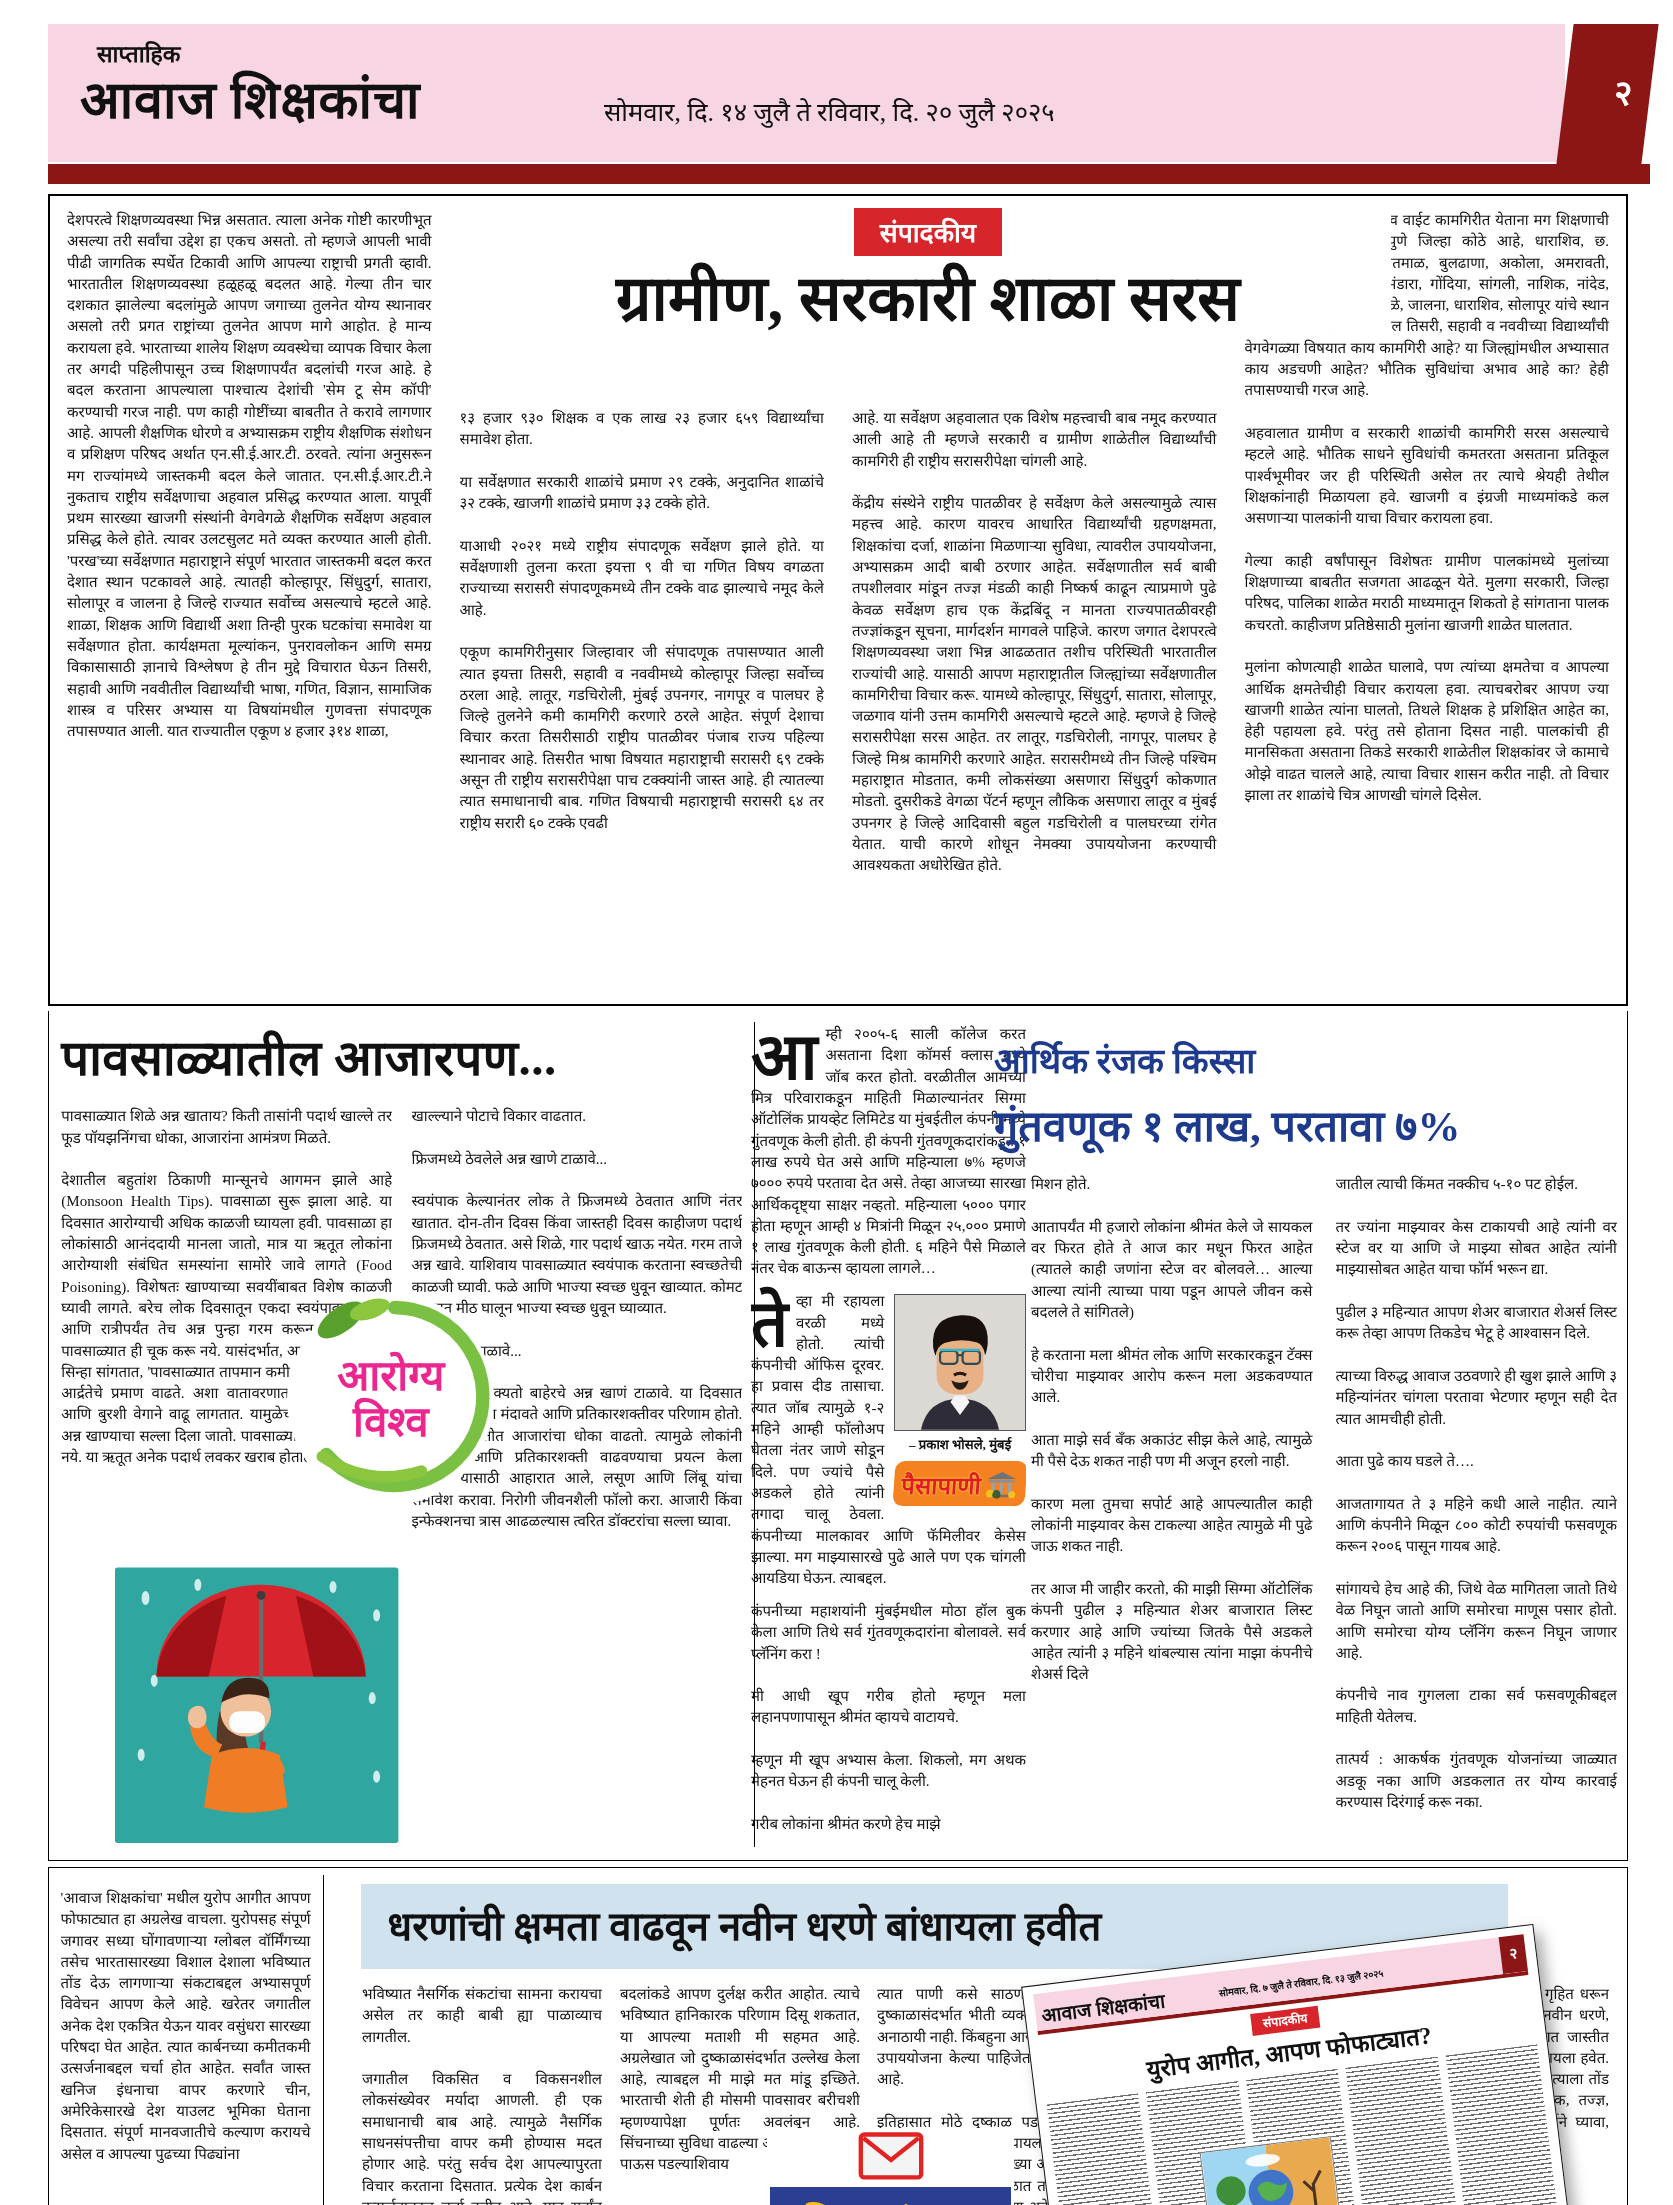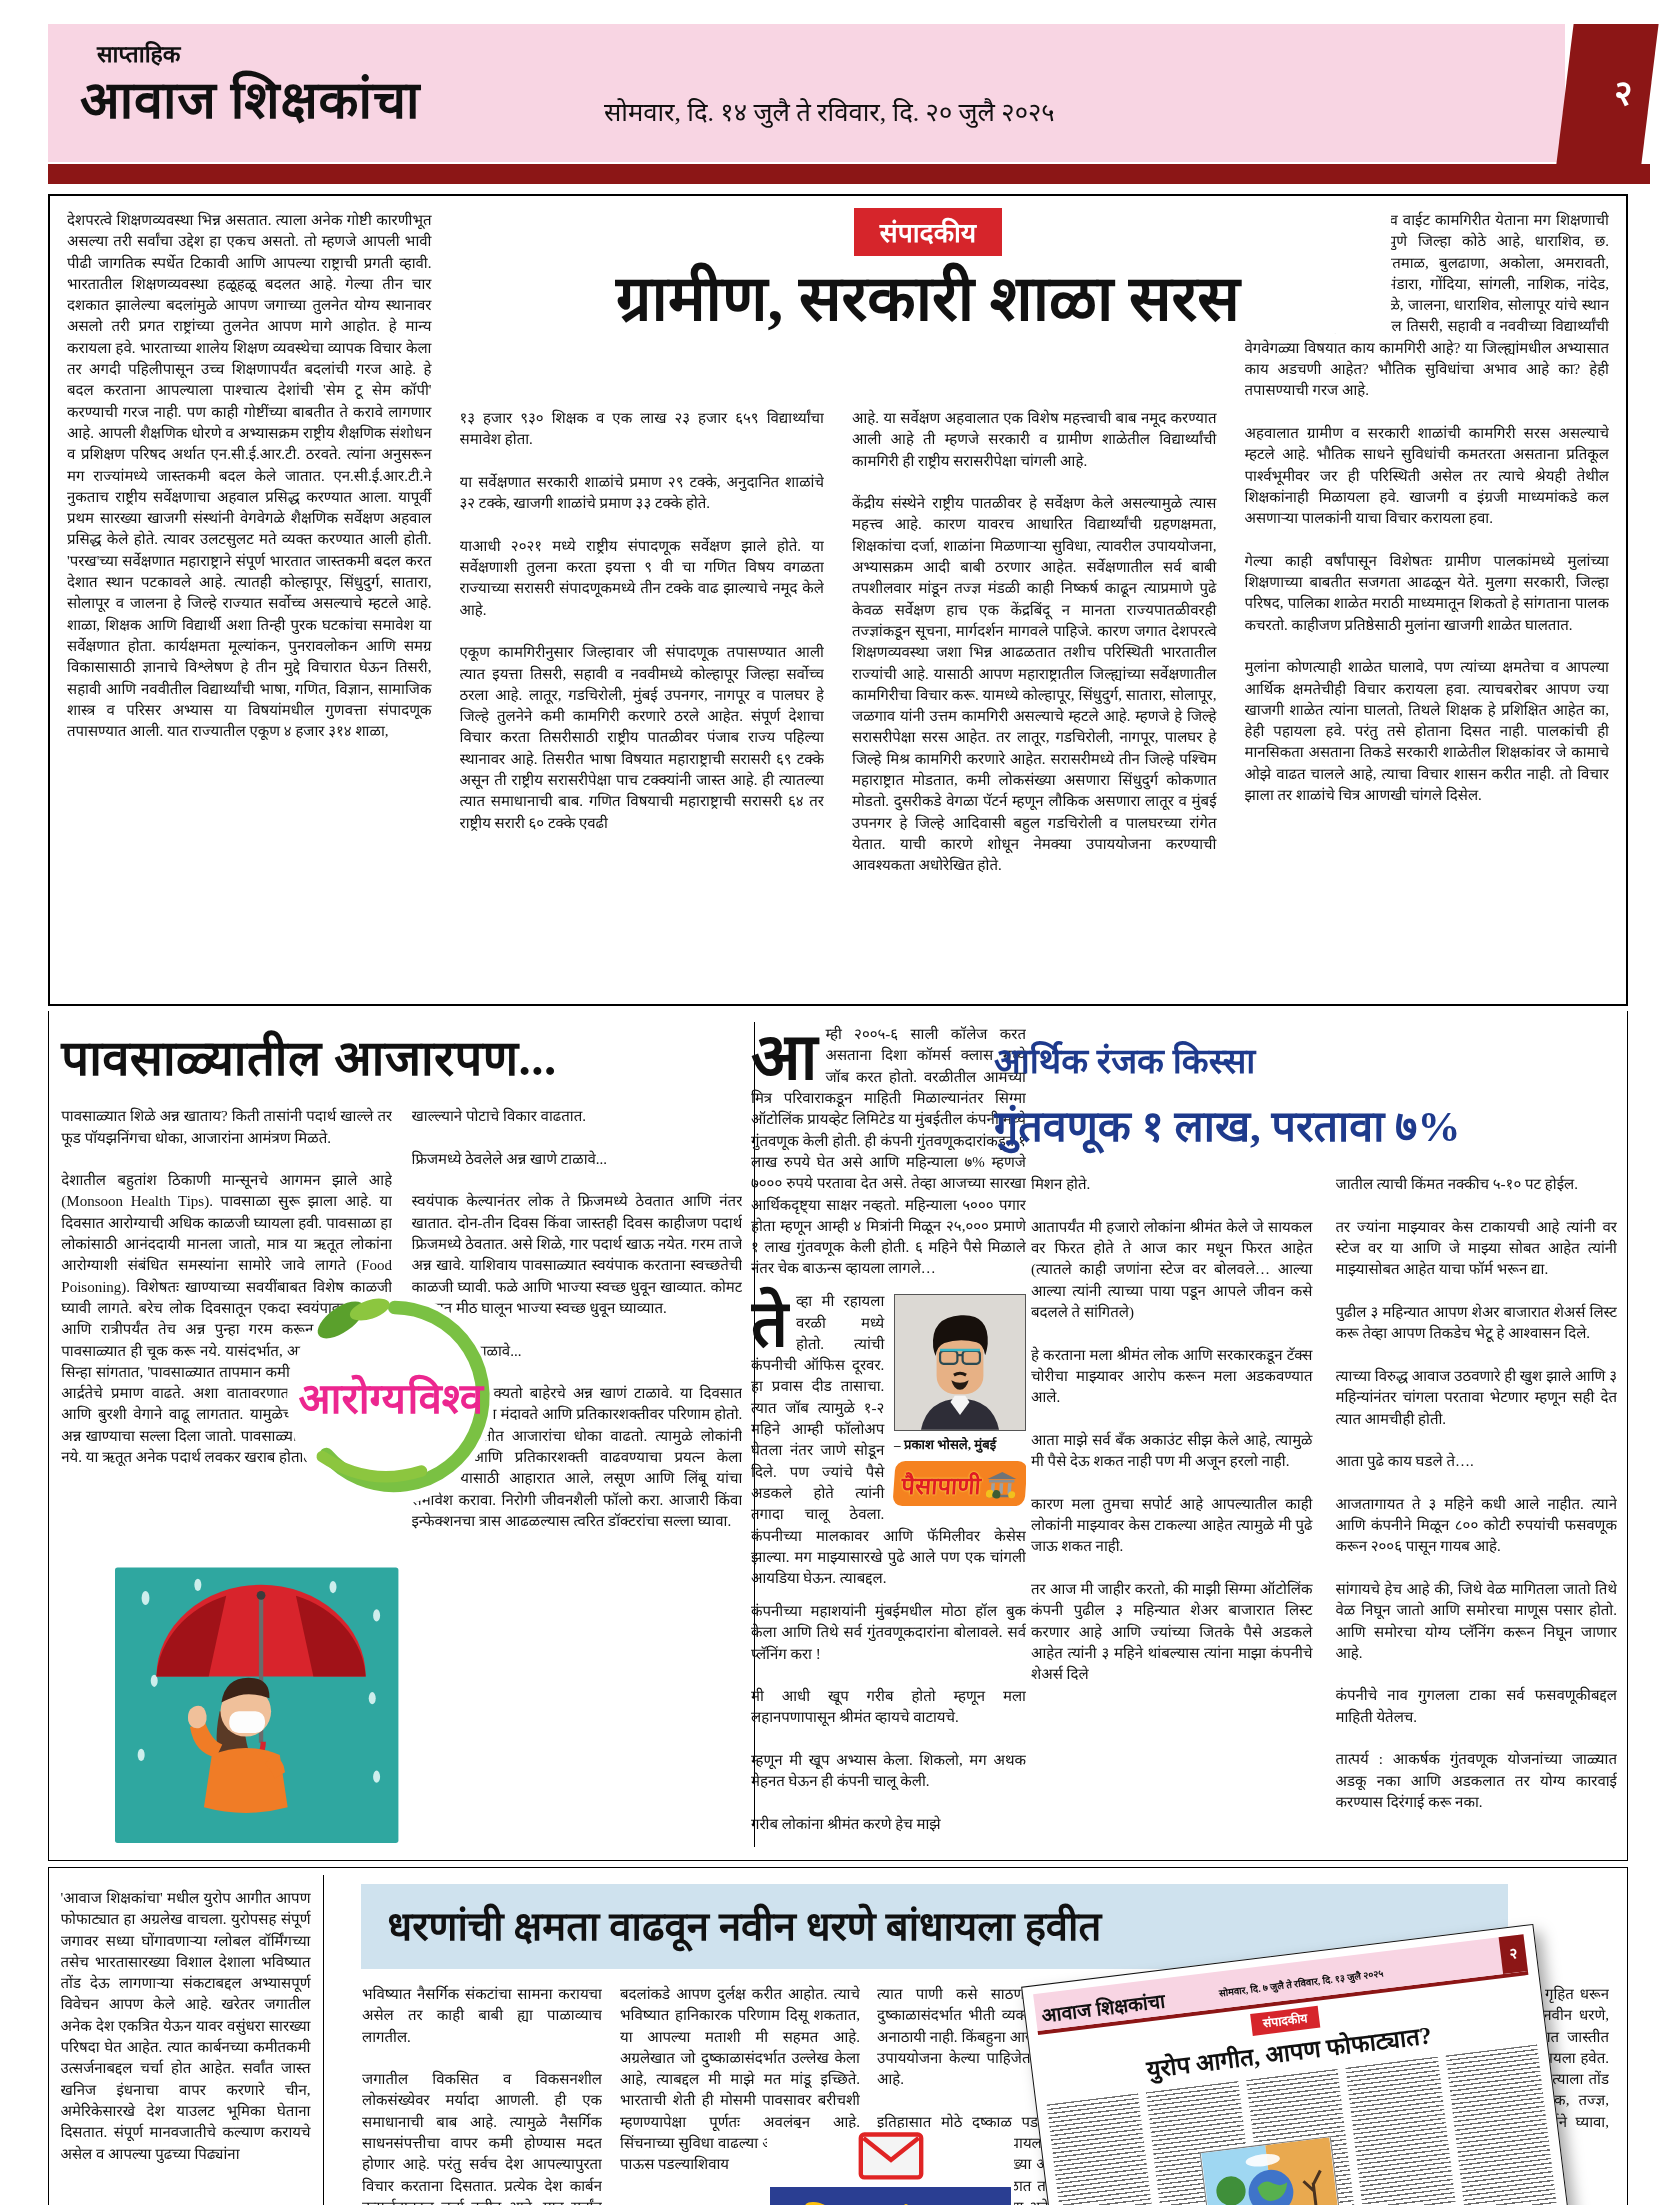--- a/index.html
+++ b/index.html
@@ -33,28 +33,28 @@
 
   
   .mid { position:absolute; left:48px; top:1011px; width:1580px; height:850px;
          border-left:1.8px solid #000; border-right:1.8px solid #000; border-bottom:1.8px solid #000; }
   .health { position:absolute; left:12.3px; top:12.3px; width:681px; height:826px; }
   .health-headline { font-size:49px; font-weight:700; letter-spacing:0.4px; }
   .health-cols { display:flex; gap:19.4px; margin-top:17px; height:723px; }
   .health-col { flex:1; height:100%; }
   .health-logo { position:absolute; left:226px; top:270px; width:207px; height:212px; background:#fff; border-radius:50%; z-index:3; }
   .health-logo svg { position:absolute; inset:0; }
-  .health-logo-text { position:absolute; inset:0; display:flex; flex-direction:row; align-items:center; justify-content:center; gap:1.8px; }
+  .health-logo-text { position:absolute; inset:0; display:flex; flex-direction:column; align-items:center; justify-content:center; gap:1.8px; }
   .health-logo-text span { color:#ec268f; font-size:42px; font-weight:700; line-height:1.05; }
   .umbrella { position:absolute; left:52px; top:541px; width:287px; height:282px; z-index:3; background:#fff; padding:1.8px; }
 
   .story { position:absolute; left:702px; top:13.2px; width:275px; height:826px; overflow:hidden; }
   .story p { font-size:15px; line-height:1.42; text-align:justify; margin-bottom:11.5px; }
   .drop { float:left; font-size:65px; line-height:0.85; font-weight:700; margin:6.2px 8px 0 0; }
-  .story-float { float:right; width:132px; margin:2.6px 0 4.4px 9.7px; }
+  .story-float { float:right; width:132px; margin:2.6px 0 4.4px 9.7px; text-align:center; }
   .photo-frame { width:132px; height:137px; border:1.3px solid #555; background:#dcd9d4; }
   .photo-caption { margin-top:4.4px; font-size:13.2px; font-weight:700; white-space:nowrap; }
   .money-badge { margin-top:8px; background:#f58220; border-radius:9.7px; padding:7px 2.6px 5.3px 2.6px; transform:skewX(-4deg);
                  display:flex; align-items:center; justify-content:center; gap:4.4px; }
   .money-text { color:#e01b24; font-size:24px; font-weight:700; text-shadow:0 0 1.3px #ffe14d, 0 0 2.2px #ffe14d; }
   .story-rest { white-space:pre-line; font-size:15px; line-height:1.42; text-align:justify; }
 
   .invest { position:absolute; left:945px; top:25px; width:623px; height:831px; overflow:hidden; }
   .invest-kicker { color:#1e3a8c; font-size:35px; font-weight:700; }
   .invest-headline { margin-top:12.3px; color:#1e3a8c; font-size:43px; font-weight:700; white-space:nowrap; }

